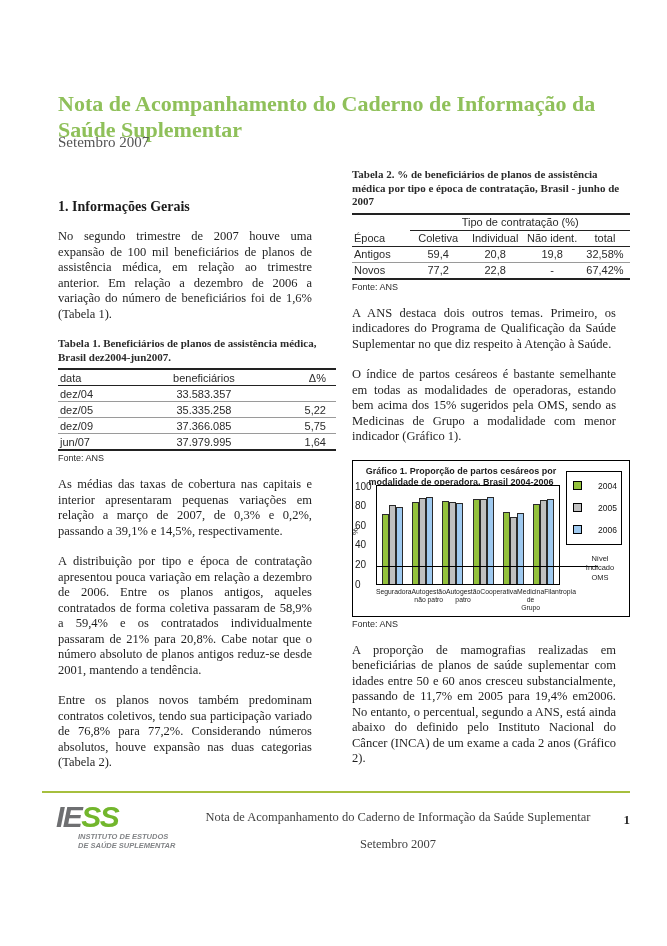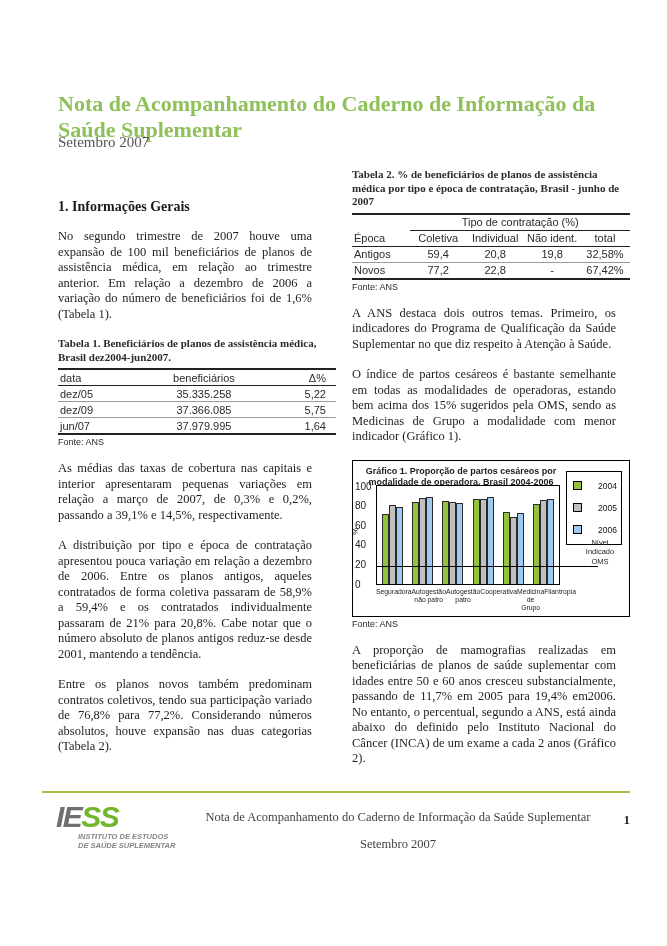--- a/index.html
+++ b/index.html
@@ -50,21 +50,21 @@
                 transform:rotate(-90deg);}
   .chart-xlabels{position:absolute;left:23px;top:127px;width:184px;display:flex;}
   .xlabel{flex:1;text-align:center;font-size:6.8px;line-height:8px;color:#222;}
   .chart-legend{position:absolute;left:213px;top:10px;width:56px;height:74px;
                 border:1px solid #000;display:flex;flex-direction:column;
                 justify-content:space-around;padding:3px 0 3px 6px;box-sizing:border-box;}
   .legend-item{display:flex;align-items:center;gap:16px;}
   .legend-swatch{width:7px;height:7px;border:1px solid #000;display:inline-block;}
   .legend-label{font-size:8.5px;color:#111;}
   .chart-refline{position:absolute;left:23px;width:222px;border-top:1.5px solid #000;z-index:5;}
-  .chart-refline-label{position:absolute;left:224px;top:77px;width:46px;text-align:center;
+  .chart-refline-label{position:absolute;left:224px;top:93px;width:46px;text-align:center;
                        font-size:7.5px;line-height:9.5px;color:#222;z-index:6;}
 
   
   .footer-divider{position:absolute;left:42px;width:588px;top:791px;border-top:2px solid #a6bf3e;}
   .footer{position:absolute;left:42px;top:802px;width:588px;display:flex;}
   .footer-logo{width:150px;}
   .logo-iess{font-family:"Liberation Sans",sans-serif;font-style:italic;font-weight:bold;
              font-size:30px;line-height:30px;letter-spacing:-1.5px;margin-left:14px;}
   .logo-ie{color:#6e6f71;} .logo-ss{color:#72b62c;}
   .logo-tagline{margin-left:36px;font-family:"Liberation Sans",sans-serif;font-style:italic;
@@ -97,20 +97,25 @@
             <col style="width:25%">
           </colgroup>
         <thead>
           <tr class="hdr">
             <th class="al">data</th>
             <th class="ac">beneficiários</th>
             <th class="ar">Δ%</th>
           </tr>
         </thead>
         <tbody>
+          <tr class="row">
+            <td class="al">dez/04</td>
+            <td class="ac">33.583.357</td>
+            <td class="ar"></td>
+          </tr>
           <tr class="row">
             <td class="al">dez/05</td>
             <td class="ac">35.335.258</td>
             <td class="ar">5,22</td>
           </tr>
           <tr class="row">
             <td class="al">dez/09</td>
             <td class="ac">37.366.085</td>
             <td class="ar">5,75</td>
           </tr>

